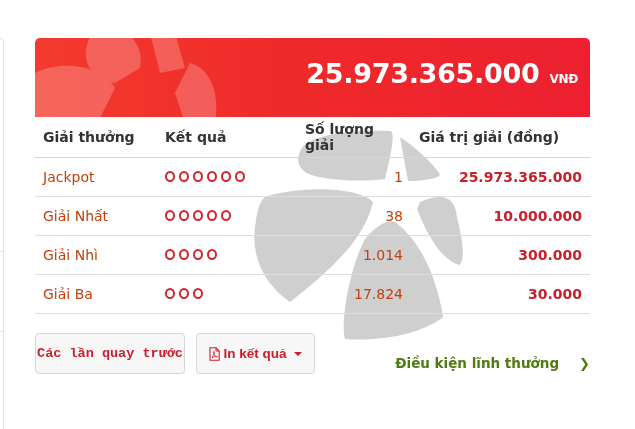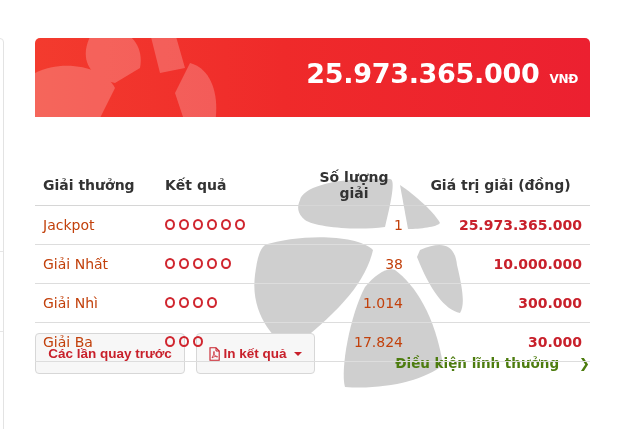--- a/index.html
+++ b/index.html
@@ -32,45 +32,45 @@
       font-weight: bold; font-size: 27px; letter-spacing: -0.3px; color: #fff;
       display: flex; align-items: baseline;
     }
     .jackpot-amount .cur { font-size: 12px; margin-left: 10px; font-weight: bold; }
 
     .table-wrap { position: relative; }
     .watermark {
       position: absolute; left: 210px; top: 0; width: 240px; height: 240px;
       pointer-events: none; z-index: 0;
     }
-    table { width: 555px; border-collapse: collapse; position: relative; z-index: 1; margin-top: 48px; }
+    table { width: 555px; border-collapse: collapse; position: relative; z-index: 1; }
     th, td { height: 39px; font-size: 14px; padding: 0 8px; border-bottom: 1px solid #dddddd; }
     th { font-weight: bold; color: #333; text-align: left; height: 40px; border-bottom: 1px solid #d6d6d6; }
     td { color: #c2410c; }
     .c1 { width: 122px; }
     .c2 { width: 140px; }
     .c3 { width: 114px; text-align: right; }
     .c4 { text-align: right; }
-    th.c3, th.c4 { text-align: center; }
+    th.c3, th.c4 { text-align: left; }
     .balls { display: flex; gap: 4px; align-items: center; }
     .ball {
       width: 10px; height: 11px; border: 2.5px solid #d0262f; border-radius: 50%;
       display: inline-block;
     }
     .prize-val { color: #c8202b; font-weight: bold; }
 
     .actions { position: absolute; left: 35px; top: 333px; width: 555px; height: 42px; }
     .btn {
       position: absolute; top: 0; height: 41px;
       border: 1px solid #d7d7d7; border-radius: 4px; background: #f7f7f7;
       color: #c8202b; font-size: 13.5px; font-weight: bold;
       display: flex; align-items: center; justify-content: center; gap: 3px;
       cursor: pointer;
     }
-    .btn-prev { left: 0; width: 150px; }
+    .btn-prev { left: 0; width: 150px; font-family: Liberation Mono, monospace; }
     .btn-print { left: 161px; width: 119px; }
     .pdf-icon { width: 11px; height: 14px; display: inline-block; }
     .caret { width: 0; height: 0; border-left: 4px solid transparent; border-right: 4px solid transparent; border-top: 4px solid #c8202b; margin-left: 4px; display: inline-block; }
     .terms-link {
       position: absolute; right: 0; top: 22px;
       font-size: 13.5px; font-weight: bold; color: #4d7c0f; text-decoration: none;
       display: flex; align-items: center; gap: 20px;
     }
     .chev { font-size: 13px; font-weight: bold; }
   </style>

